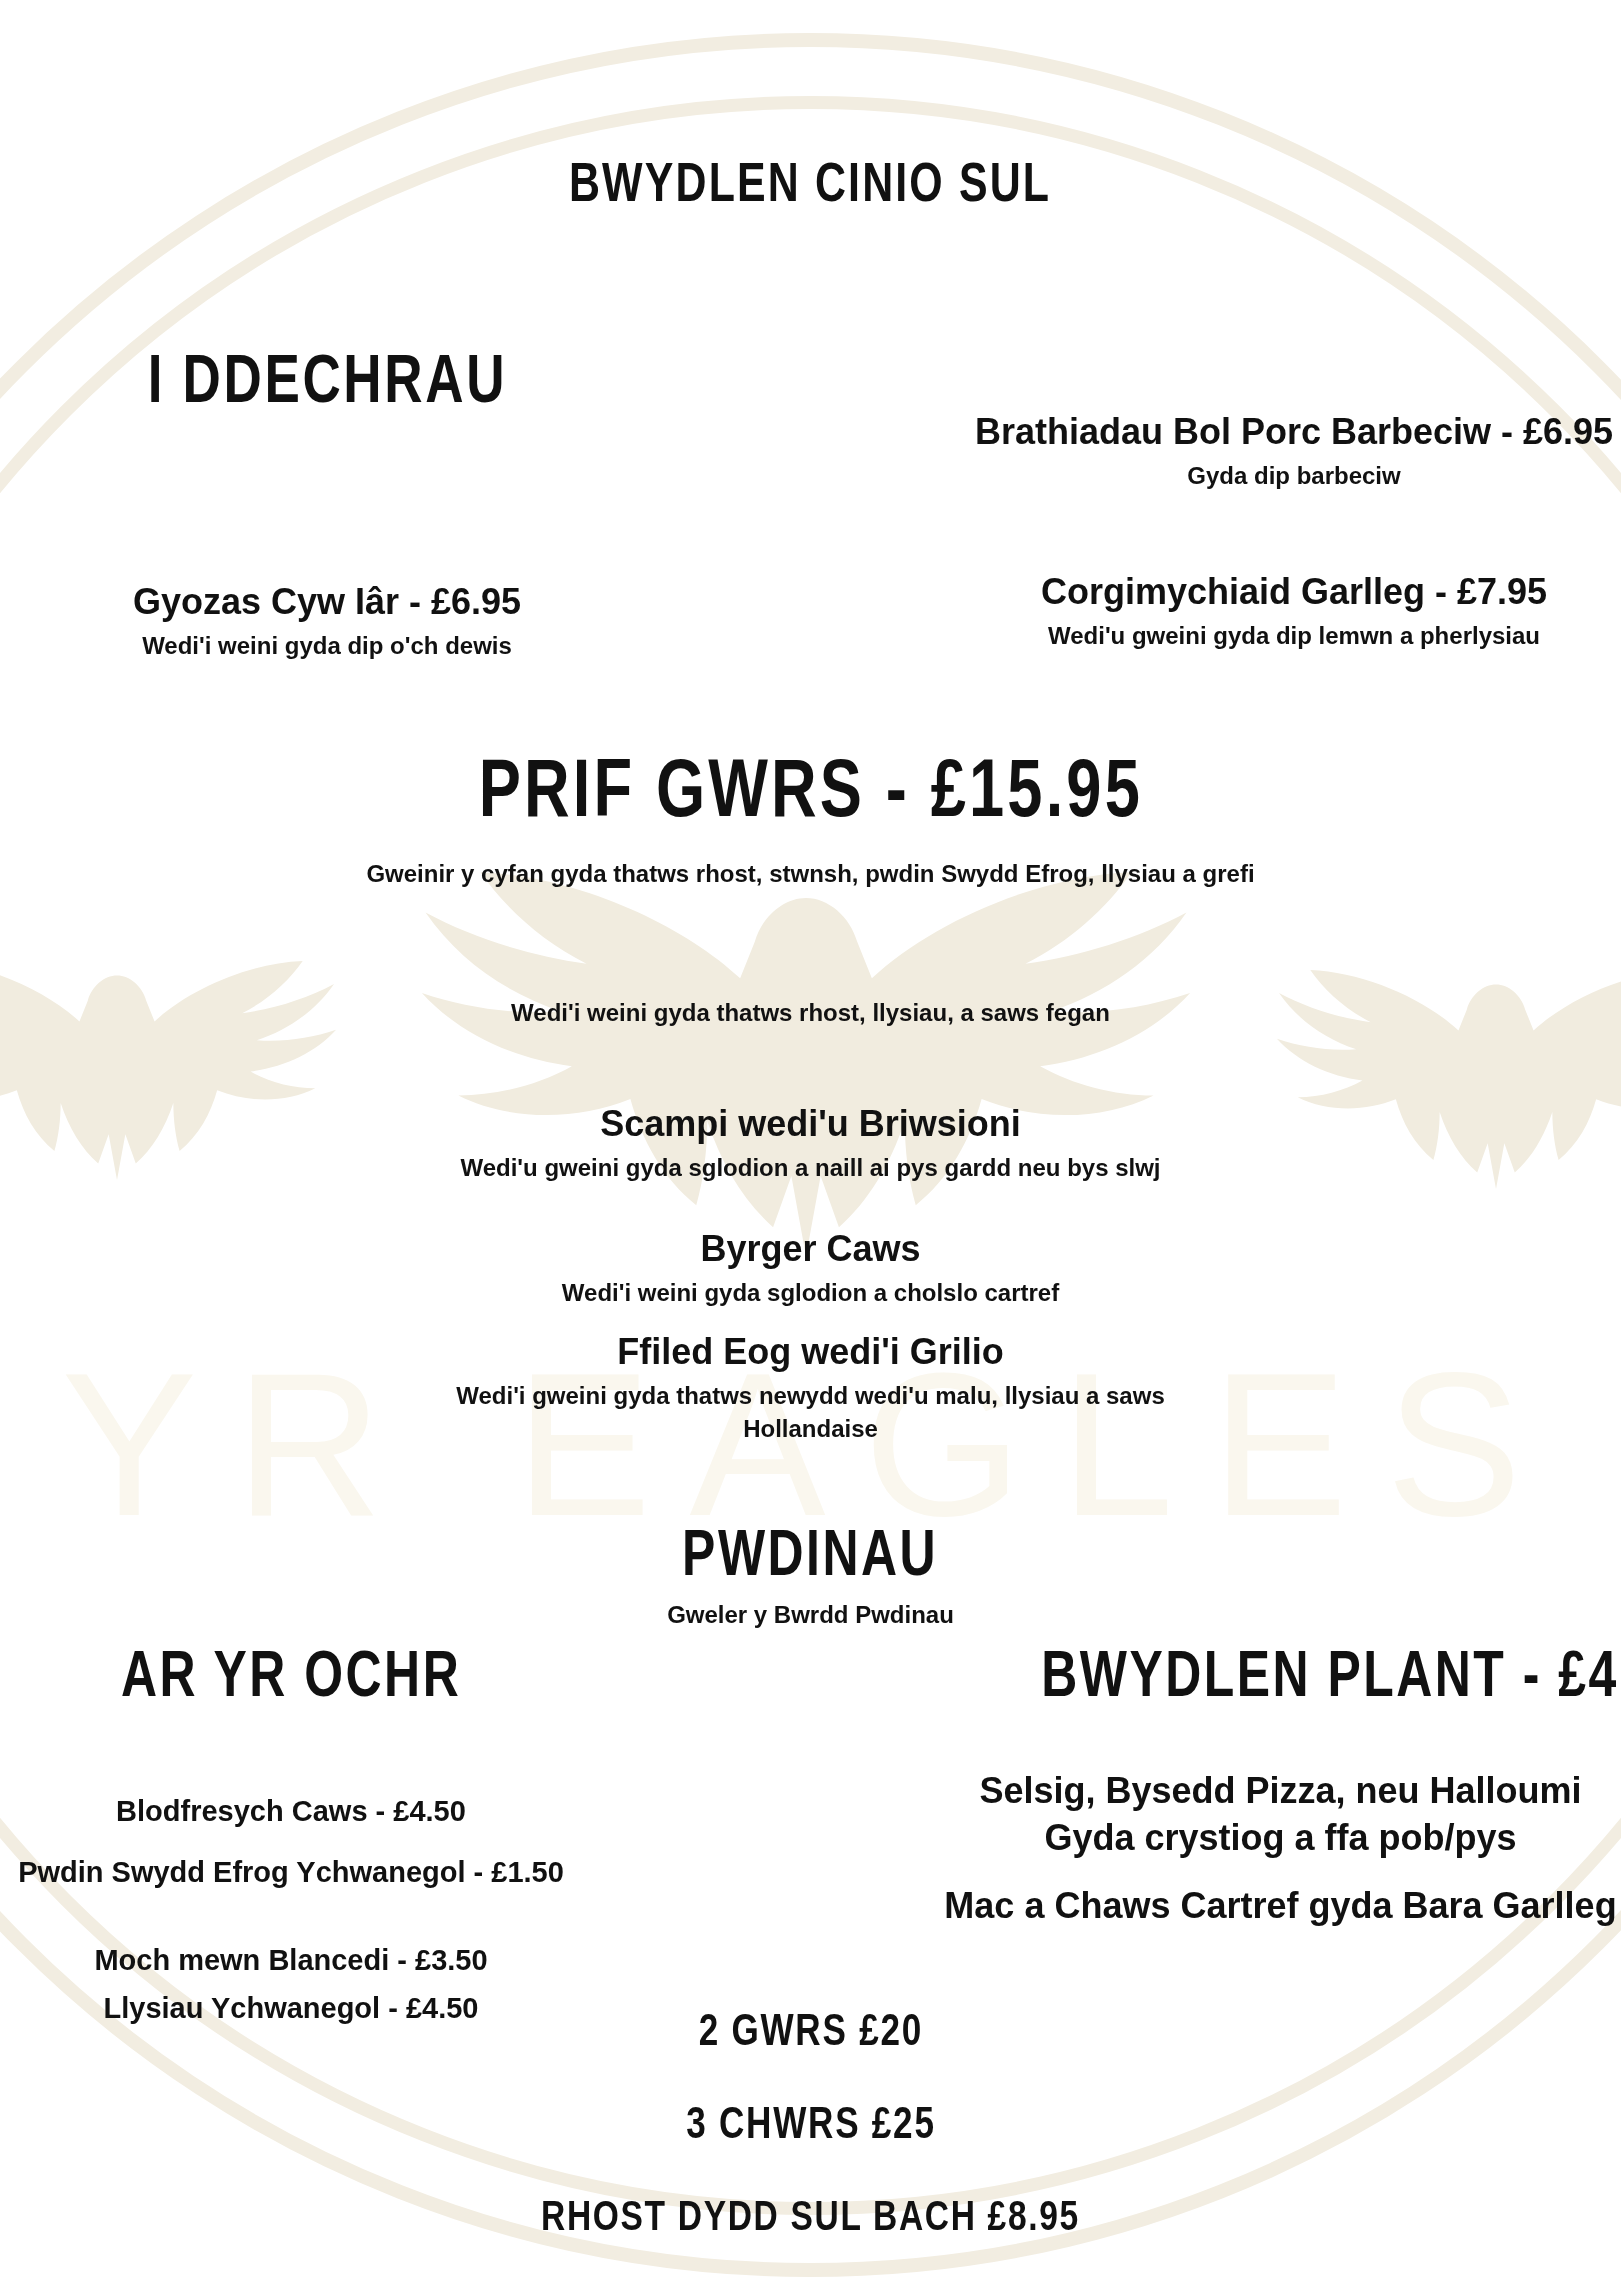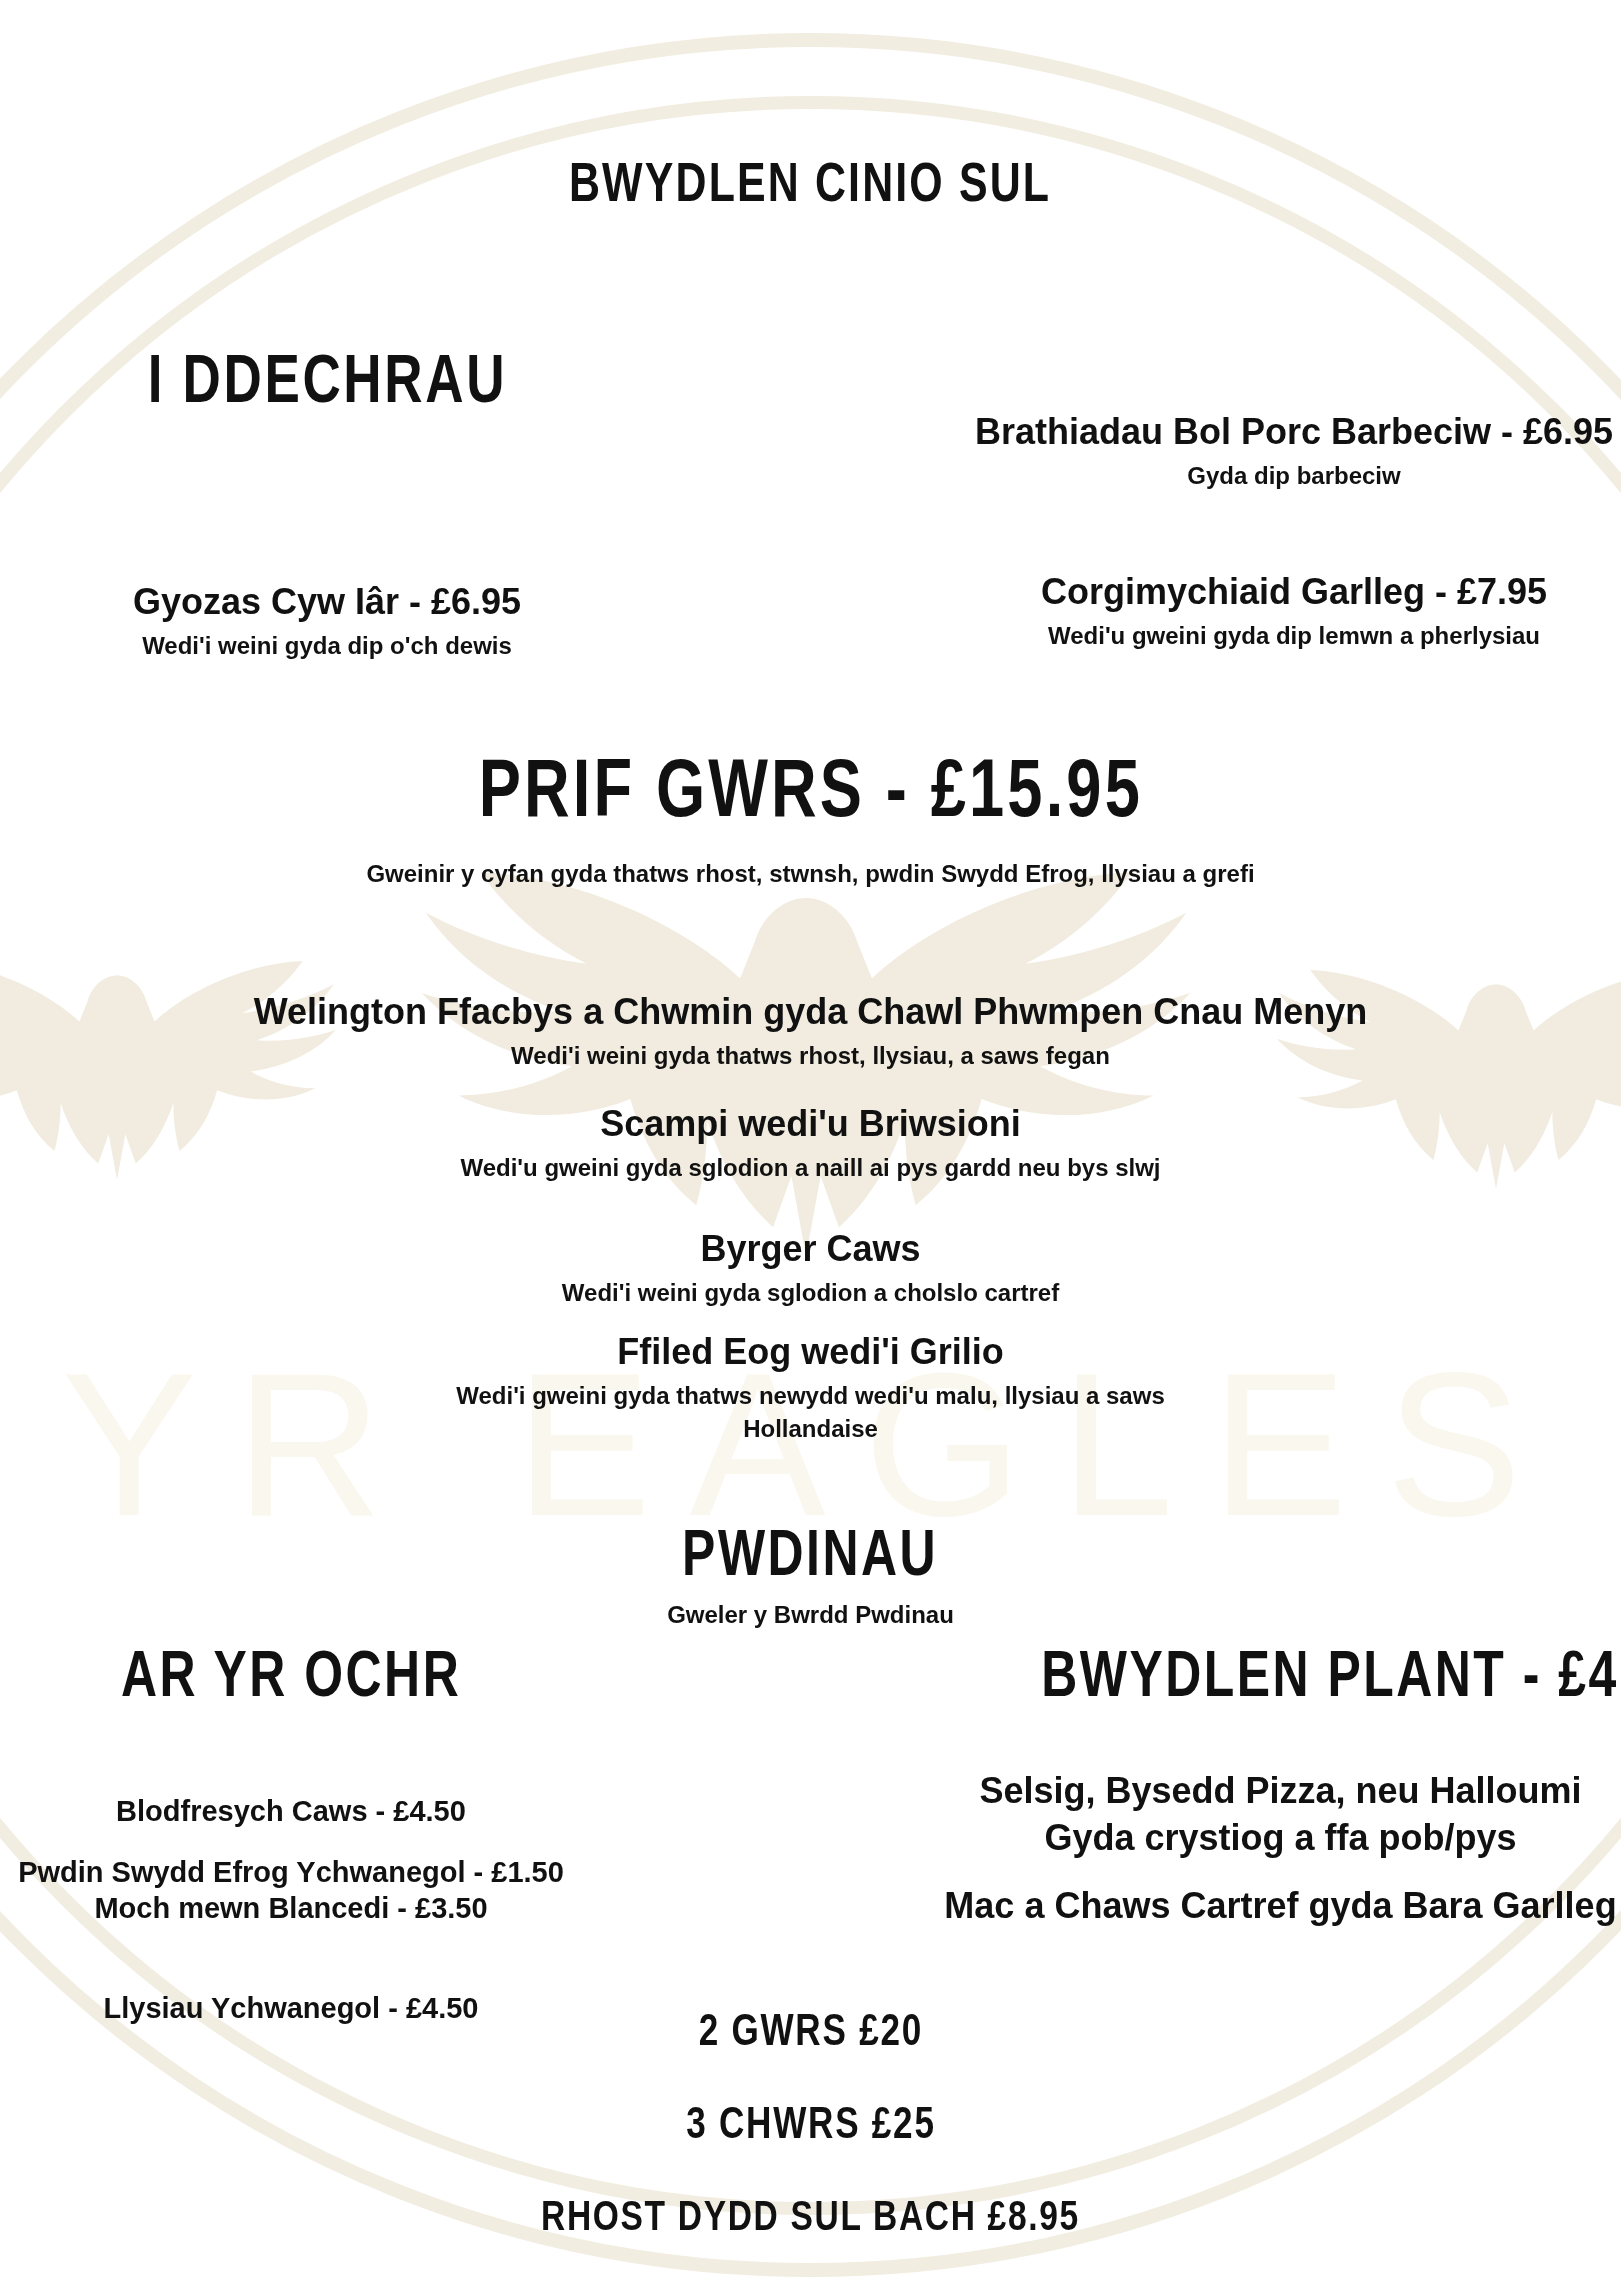--- a/index.html
+++ b/index.html
@@ -44,21 +44,21 @@
   .starter-2{left:0;width:654px;top:580px;}
   .starter-3{left:967px;width:654px;top:570px;}
   .main-0{left:0;width:1621px;top:851px;}
   .main-1{left:0;width:1621px;top:990px;}
   .main-2{left:0;width:1621px;top:1102px;}
   .main-3{left:0;width:1621px;top:1227px;}
   .main-4{left:0;width:1621px;top:1330px;}
   .main-4 .item-desc{max-width:761px;margin-left:auto;margin-right:auto;}
   .dessert-note{left:0;width:1621px;top:1601px;font-size:24px;font-weight:700;}
   .side-line{left:0;width:582px;font-size:29px;font-weight:700;}
-  .side-0{top:1795px;} .side-1{top:1856px;} .side-2{top:1892px;text-align:center;} .side-3{top:1992px;}
+  .side-0{top:1795px;} .side-1{top:1856px;} .side-2{top:1944px;text-align:center;} .side-3{top:1992px;}
   .kid-item{left:940px;width:681px;}
   .kid-0{top:1768px;}
   .kid-1{top:1883px;}
   .kid-line{font-size:36px;font-weight:700;line-height:1.3;}
   .deal{left:0;width:1621px;}
   .deal-0{top:2004px;font-size:45px;}
   .deal-1{top:2097px;font-size:45px;}
   .deal-2{top:2191px;font-size:43px;}
 </style>
 </head>
@@ -105,21 +105,20 @@
     </div>
 
     <div class="abs h-mains display">
       <span class="squeeze">PRIF GWRS - £15.95</span>
     </div>
 
     <div class="abs main-0">
       <div class="item-desc">Gweinir y cyfan gyda thatws rhost, stwnsh, pwdin Swydd Efrog, llysiau a grefi</div>
     </div>
     <div class="abs main-1">
-      <div class="item-name">Welington Ffacbys a Chwmin gyda Chawl Phwmpen Cnau Menyn</div>
       <div class="item-desc">Wedi'i weini gyda thatws rhost, llysiau, a saws fegan</div>
     </div>
     <div class="abs main-2">
       <div class="item-name">Scampi wedi'u Briwsioni</div>
       <div class="item-desc">Wedi'u gweini gyda sglodion a naill ai pys gardd neu bys slwj</div>
     </div>
     <div class="abs main-3">
       <div class="item-name">Byrger Caws</div>
       <div class="item-desc">Wedi'i weini gyda sglodion a cholslo cartref</div>
     </div>

